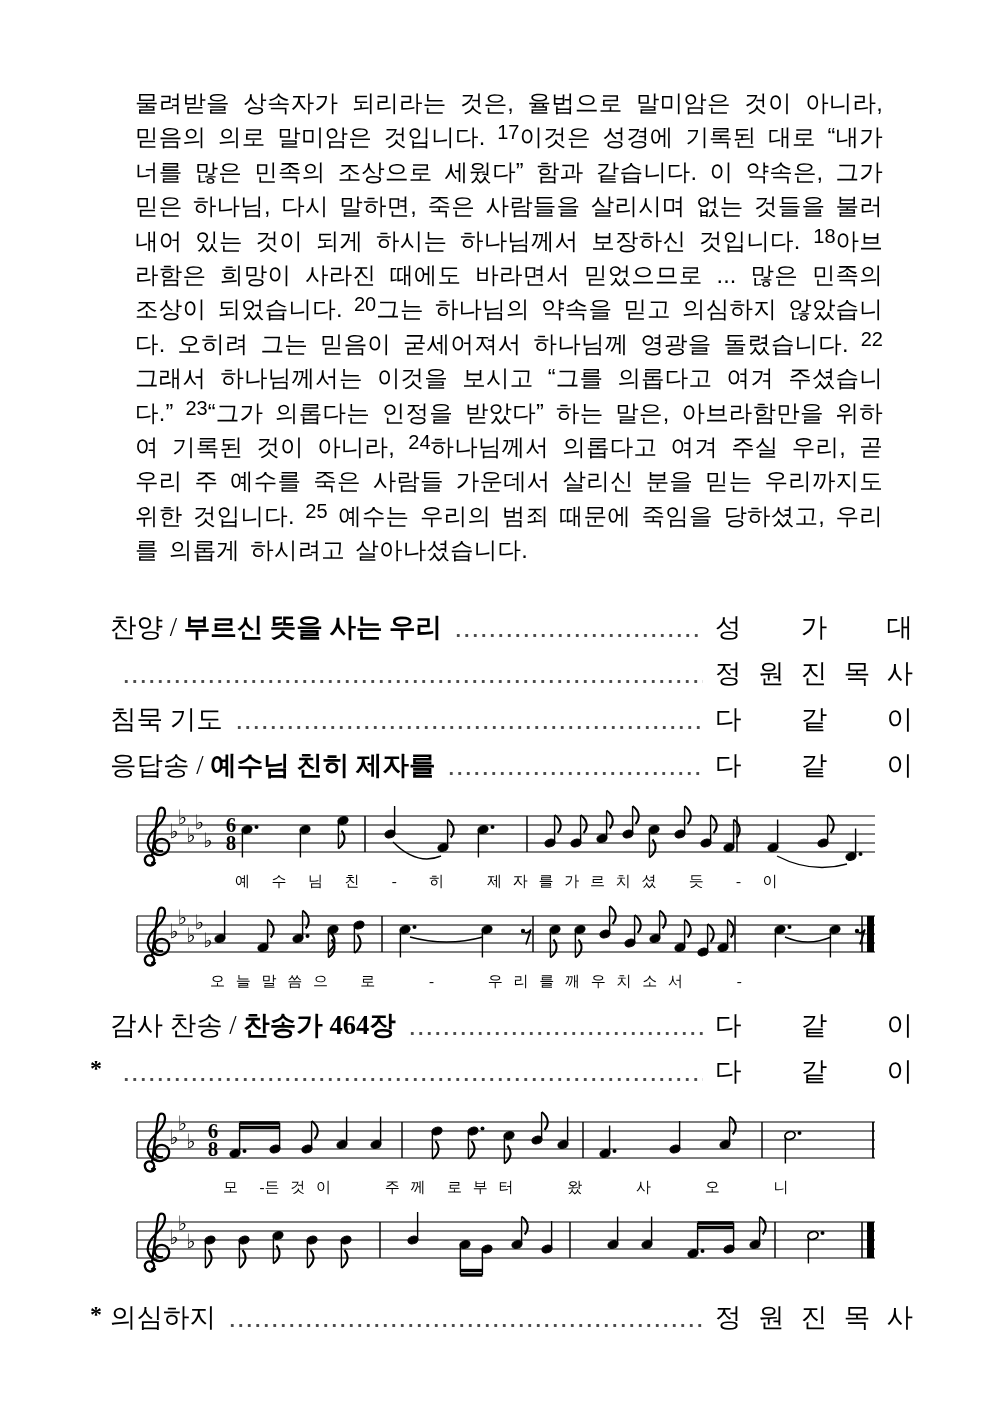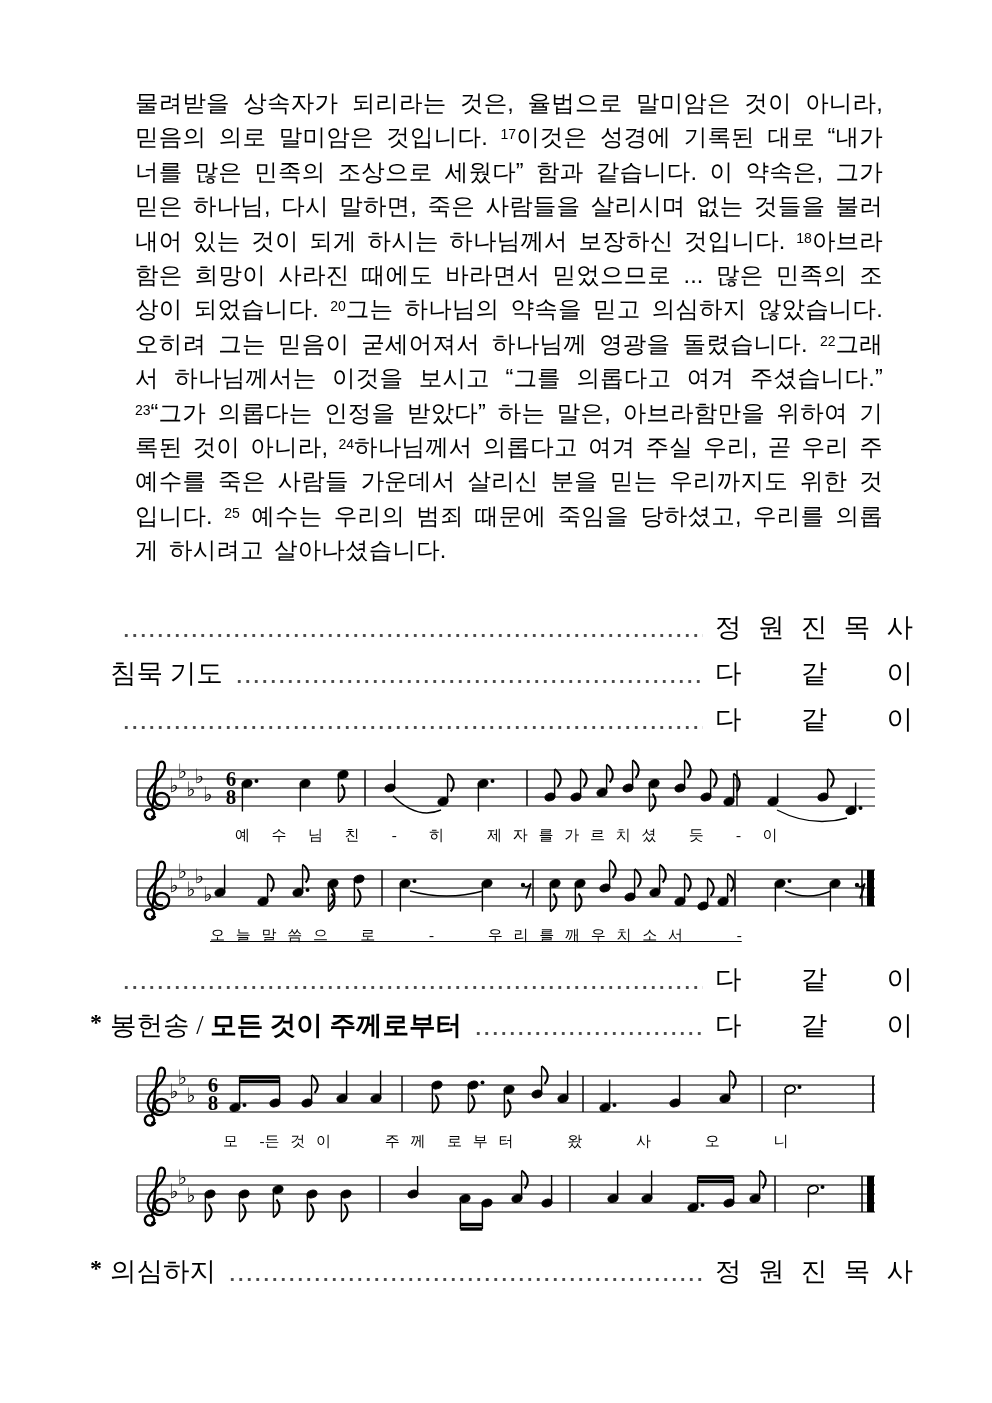--- a/index.html
+++ b/index.html
@@ -2,21 +2,21 @@
 <html><head>
 <meta charset="utf-8">
 <style>
   html,body{margin:0;padding:0;background:#fff;color:#000;}
   body{width:992px;min-height:1403px;font-family:"Liberation Serif","DejaVu Serif",serif;}
   .page{padding:86px 0 30px 0;}
   .scripture{margin:0 0 36px 135px;width:748px;
     font-family:"Liberation Sans","DejaVu Sans",sans-serif;
     font-size:23.5px;line-height:34.4px;text-align:justify;
     word-spacing:3.5px;letter-spacing:0.2px;}
-  .scripture sup{font-size:14px;line-height:0;vertical-align:6px;letter-spacing:0;}
+  .scripture sup{font-size:20px;line-height:0;vertical-align:6px;letter-spacing:0;}
   .order{margin:0 79px 0 92px;}
   .order-row{position:relative;display:flex;align-items:center;height:46px;padding-left:18px;font-size:26.5px;}
   .star{position:absolute;left:-2px;top:7px;font-size:24px;font-weight:bold;}
   .olabel{white-space:pre;flex-shrink:0;}
   .olabel b{font-weight:bold;}
   .gothic b{font-family:"Liberation Sans","DejaVu Sans",sans-serif;letter-spacing:1px;}
   .leader{flex:1;align-self:center;height:10px;margin:16px 12px 0 12px;
     background-image:radial-gradient(circle,#4a4a4a 1.3px,transparent 1.8px);
     background-size:8.5px 8.5px;background-repeat:repeat-x;background-position:0 55%;}
   .oright{flex-shrink:0;width:198px;text-align:justify;text-align-last:justify;}
@@ -27,36 +27,43 @@
 </style>
 </head>
 <body>
 
 <div class="page">
 
   <p class="scripture"><span>물려받을 상속자가 되리라는 것은, 율법으로 말미암은 것이 아니라, 믿음의 의로 말미암은 것입니다. </span><sup>17</sup><span>이것은 성경에 기록된 대로 “내가 너를 많은 민족의 조상으로 세웠다” 함과 같습니다. 이 약속은, 그가 믿은 하나님, 다시 말하면, 죽은 사람들을 살리시며 없는 것들을 불러내어 있는 것이 되게 하시는 하나님께서 보장하신 것입니다. </span><sup>18</sup><span>아브라함은 희망이 사라진 때에도 바라면서 믿었으므로 ... 많은 민족의 조상이 되었습니다. </span><sup>20</sup><span>그는 하나님의 약속을 믿고 의심하지 않았습니다. 오히려 그는 믿음이 굳세어져서 하나님께 영광을 돌렸습니다. </span><sup>22</sup><span>그래서 하나님께서는 이것을 보시고 “그를 의롭다고 여겨 주셨습니다.” </span><sup>23</sup><span>“그가 의롭다는 인정을 받았다” 하는 말은, 아브라함만을 위하여 기록된 것이 아니라, </span><sup>24</sup><span>하나님께서 의롭다고 여겨 주실 우리, 곧 우리 주 예수를 죽은 사람들 가운데서 살리신 분을 믿는 우리까지도 위한 것입니다. </span><sup>25</sup><span> 예수는 우리의 범죄 때문에 죽임을 당하셨고, 우리를 의롭게 하시려고 살아나셨습니다.</span></p>
 
   <div class="order">
 
+    <div class="order-row">
+      <span class="star"></span>
+      <span class="olabel"><span>찬양</span><span> / </span><b>부르신 뜻을 사는 우리</b></span>
+      <div class="leader"></div>
+      <span class="oright">성 가 대</span>
+    </div>
 
     <div class="order-row gothic">
       <span class="star"></span>
       <div class="leader"></div>
       <span class="oright">정 원 진 목 사</span>
     </div>
 
     <div class="order-row">
       <span class="star"></span>
       <span class="olabel"><span>침묵 기도</span><span></span><b></b></span>
       <div class="leader"></div>
       <span class="oright">다 같 이</span>
     </div>
 
     <div class="order-row">
       <span class="star"></span>
+      <span class="olabel"><span>응답송</span><span> / </span><b>예수님 친히 제자를</b></span>
       <div class="leader"></div>
       <span class="oright">다 같 이</span>
     </div>
 
     <div class="music-block">
         <div class="system">
           <svg width="745" height="84" viewBox="0 0 745 84">
             <line x1="2" y1="22" x2="740" y2="22" stroke="#000" stroke-width="1.1"></line>
             <line x1="2" y1="31" x2="740" y2="31" stroke="#000" stroke-width="1.1"></line>
             <line x1="2" y1="40" x2="740" y2="40" stroke="#000" stroke-width="1.1"></line>
@@ -196,33 +203,33 @@
             <ellipse cx="645" cy="35.5" rx="5.2" ry="3.8" transform="rotate(-18 645 35.5)" fill="#000" stroke="#000" stroke-width="1"></ellipse>
             <circle cx="654.5" cy="33" r="2" fill="#000"></circle>
             <line x1="640.4" y1="36.5" x2="640.4" y2="63.5" stroke="#000" stroke-width="1.4"></line>
             <ellipse cx="700" cy="35.5" rx="5.2" ry="3.8" transform="rotate(-18 700 35.5)" fill="#000" stroke="#000" stroke-width="1"></ellipse>
             <line x1="695.4" y1="36.5" x2="695.4" y2="63.5" stroke="#000" stroke-width="1.4"></line>
             <circle cx="722" cy="37" r="2.2" fill="#000"></circle>
             <path d="M 723.5 38.5 Q 727 40 730 35.5 L 725 50.5" fill="none" stroke="#000" stroke-width="1.7"></path>
             <path d="M 275 43 Q 311.5 53 348 43" fill="none" stroke="#000" stroke-width="1.4"></path>
             <path d="M 650 43 Q 673 53 696 43" fill="none" stroke="#000" stroke-width="1.4"></path>
           </svg>
-          <div class="lyrics" style="padding-left: 75px; text-decoration: underline;">오 늘 말 씀 으   로     -     우 리 를 깨 우 치 소 서     -</div>
+          <div class="lyrics" style="padding-left: 75px;">오 늘 말 씀 으   로     -     우 리 를 깨 우 치 소 서     -</div>
         </div>
       </div>
 
     <div class="order-row">
       <span class="star"></span>
+      <span class="olabel"><span>감사 찬송</span><span> / </span><b>찬송가 464장</b></span>
       <div class="leader"></div>
       <span class="oright">다 같 이</span>
     </div>
 
     <div class="order-row">
       <span class="star">*</span>
-      <span class="olabel"><span>봉헌송</span><span> / </span><b>모든 것이 주께로부터</b></span>
       <div class="leader"></div>
       <span class="oright">다 같 이</span>
     </div>
 
     <div class="music-block">
         <div class="system">
           <svg width="745" height="84" viewBox="0 0 745 84">
             <line x1="2" y1="22" x2="740" y2="22" stroke="#000" stroke-width="1.1"></line>
             <line x1="2" y1="31" x2="740" y2="31" stroke="#000" stroke-width="1.1"></line>
             <line x1="2" y1="40" x2="740" y2="40" stroke="#000" stroke-width="1.1"></line>

